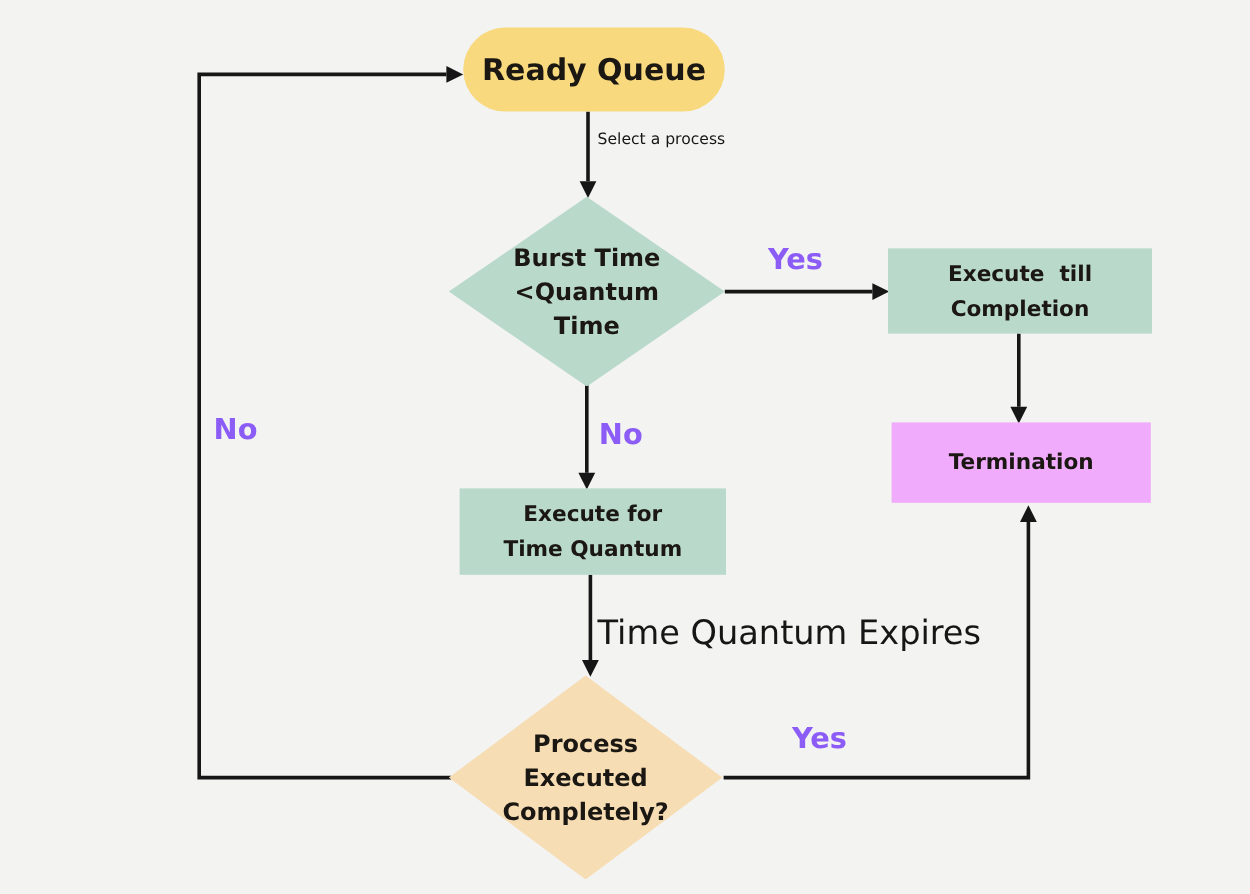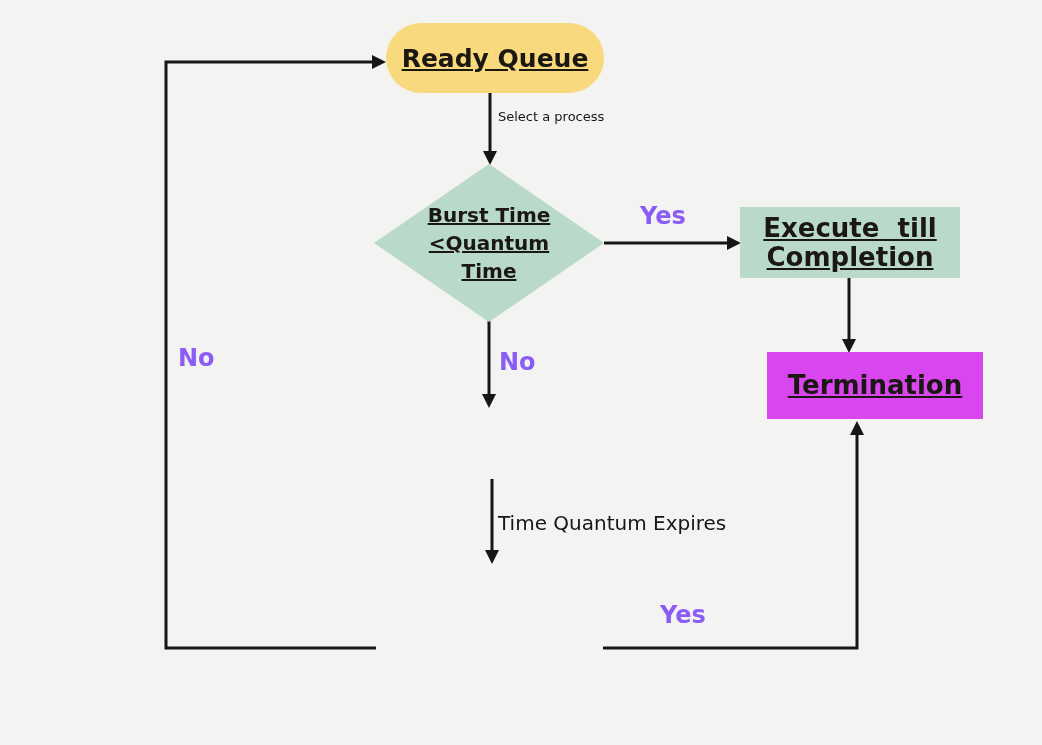--- a/index.html
+++ b/index.html
@@ -24,66 +24,64 @@
   }
   .node {
     position: absolute;
     display: flex;
     align-items: center;
     justify-content: center;
     text-align: center;
     font-weight: 700;
     color: #1b1712;
     white-space: pre-wrap;
-    text-decoration: underline;
   }
   .pill {
     left: 386px; top: 23px;
     width: 218px; height: 70px;
     background: #f8d97e;
     border-radius: 36px;
     font-size: 25px;
   }
   .diamond {
     clip-path: polygon(50% 0%, 100% 50%, 50% 100%, 0% 50%);
   }
   .d-burst {
     left: 374px; top: 164px;
     width: 230px; height: 158px;
     background: #b9d9cb;
     font-size: 20px;
     line-height: 28px;
   }
-  .rect { font-size: 26px; line-height: 29px; }
+  .rect { font-size: 18px; line-height: 29px; }
   .r-exec-completion {
     left: 740px; top: 207px;
     width: 220px; height: 71px;
     background: #b9d9cb;
   }
   .r-termination {
     left: 743px; top: 352px;
     width: 216px; height: 67px;
-    background: #d946ef;
-    margin-left: 24px;
+    background: #f0abfc;
   }
   .r-exec-quantum {
     left: 383px; top: 407px;
     width: 222px; height: 72px;
     background: #b9d9cb;
   }
   .d-process {
     left: 374px; top: 563px;
     width: 228px; height: 170px;
     background: #f6ddb4;
     font-size: 20px;
     line-height: 28px;
   }
   .edge-label {
     position: absolute;
-    font-size: 20px;
+    font-size: 28px;
     font-weight: 400;
     color: #161616;
     white-space: nowrap;
   }
   .yesno {
     position: absolute;
     font-size: 24px;
     font-weight: 700;
     color: #8b5cf6;
     white-space: nowrap;
@@ -137,21 +135,26 @@
 
   <div class="node diamond d-burst">Burst Time
 &lt;Quantum
 Time</div>
 
   <div class="node rect r-exec-completion">Execute  till
 Completion</div>
 
   <div class="node rect r-termination">Termination</div>
 
+  <div class="node rect r-exec-quantum">Execute for
+Time Quantum</div>
 
+  <div class="node diamond d-process">Process
+Executed
+Completely?</div>
 
   <span class="edge-label lbl-select">Select a process</span>
 
   <span class="yesno lbl-yes-top">Yes</span>
 
   <span class="yesno lbl-no-mid">No</span>
 
   <span class="edge-label lbl-expires">Time Quantum Expires</span>
 
   <span class="yesno lbl-yes-bottom">Yes</span>

